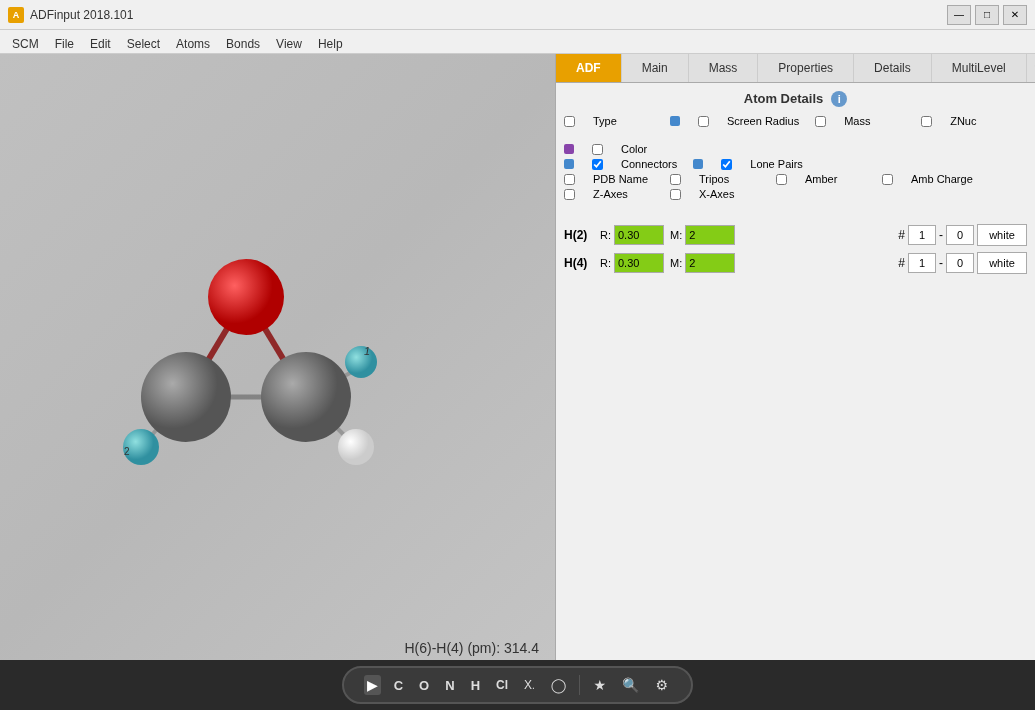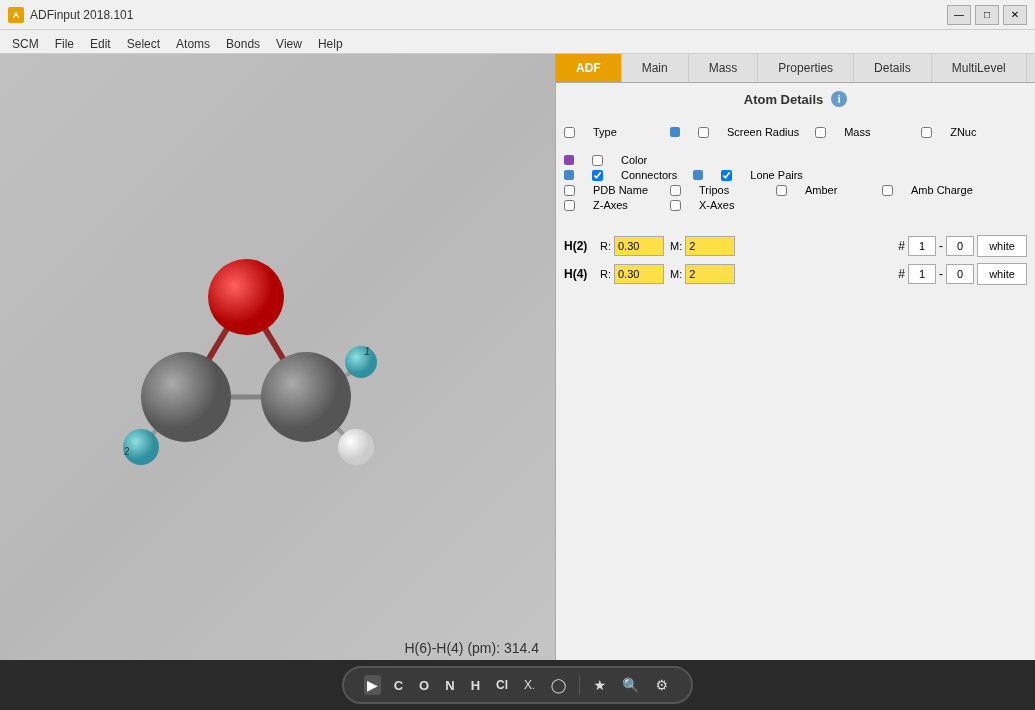--- a/index.html
+++ b/index.html
@@ -56,42 +56,42 @@
       padding: 4px 20px; cursor: pointer; font-size: 12px; border-right: 1px solid #ccc;
       color: #333; height: 28px; display: flex; align-items: center;
     }
     .tab.active { background: #e8a000; color: white; font-weight: bold; }
     .tab-search { margin-left: auto; padding: 4px 8px; cursor: pointer; }
 
     
     .atom-details { padding: 8px; flex: 1; }
     .panel-title {
       text-align: center; font-size: 13px; font-weight: bold;
-      margin-bottom: 19px; color: #333;
-      display: flex; align-items: center; justify-content: center; gap: 8px;
+      margin-bottom: 8px; color: #333;
+      display: flex; align-items: flex-start; justify-content: center; gap: 8px;
     }
     .info-icon {
       width: 16px; height: 16px; border-radius: 50%; background: #6699cc;
       color: white; font-size: 11px; display: inline-flex; align-items: center;
       justify-content: center; font-weight: bold; cursor: pointer;
     }
     .cb-item { display: flex; align-items: center; gap: 18px; font-size: 11px; }
     .cb-item input[type=checkbox] { width: 11px; height: 11px; }
     .color-dot { width: 10px; height: 10px; border-radius: 2px; display: inline-block; }
 
     
     .atom-row {
       display: flex; align-items: center; gap: 6px;
       margin-bottom: 6px; font-size: 12px;
     }
     .atom-label { font-weight: bold; min-width: 30px; }
     .field-group { display: flex; align-items: center; gap: 3px; }
     .field-label { font-size: 11px; }
     .field-input {
-      width: 50px; height: 20px; border: 1px solid #aaa; background: #fde047;
+      width: 50px; height: 20px; border: 1px solid #aaa; background: #84cc16;
       padding: 1px 3px; font-size: 11px;
     }
     .hash-group { display: flex; align-items: center; gap: 3px; margin-left: auto; }
     .num-input {
       width: 28px; height: 20px; border: 1px solid #aaa; background: white;
       padding: 1px 3px; font-size: 11px; text-align: center;
     }
     .color-btn {
       padding: 2px 8px; height: 22px; border: 1px solid #aaa; background: white;
       cursor: pointer; font-size: 11px; min-width: 50px;

